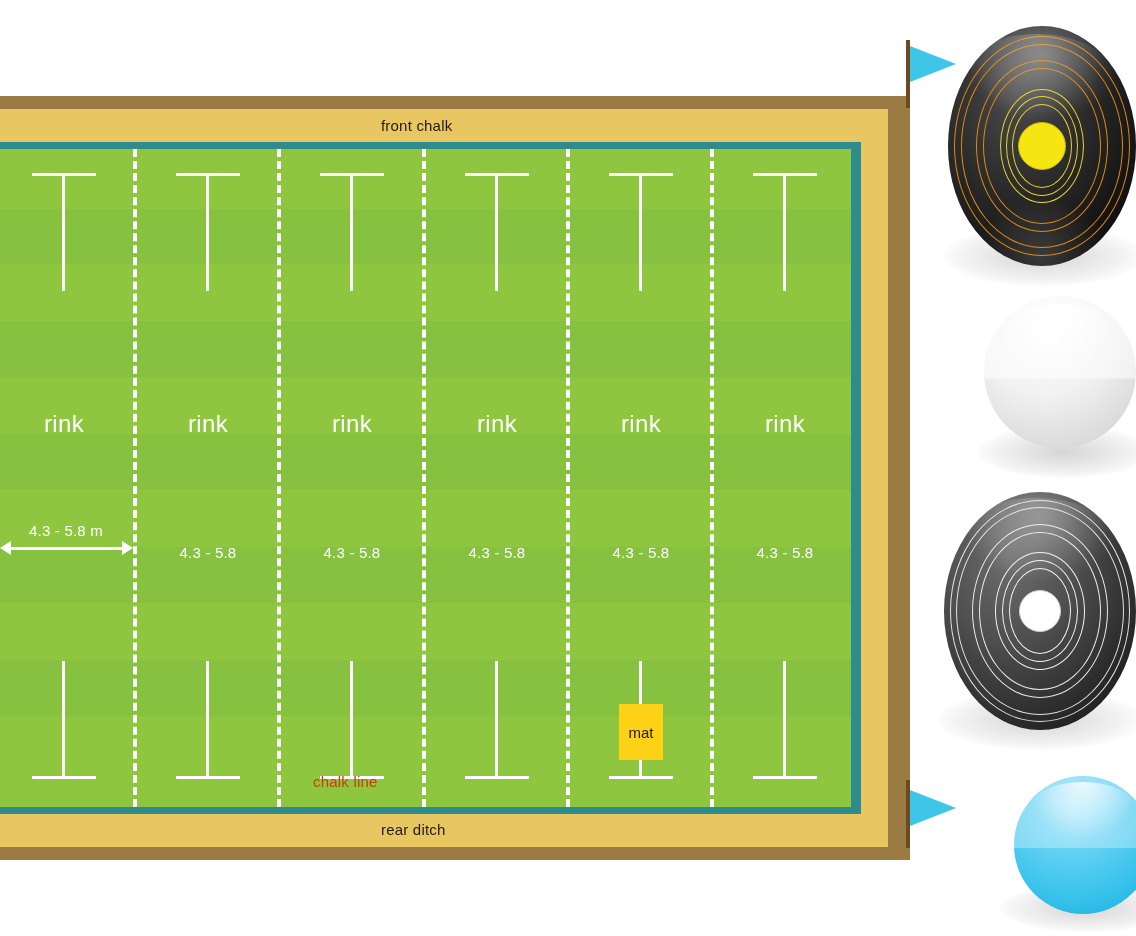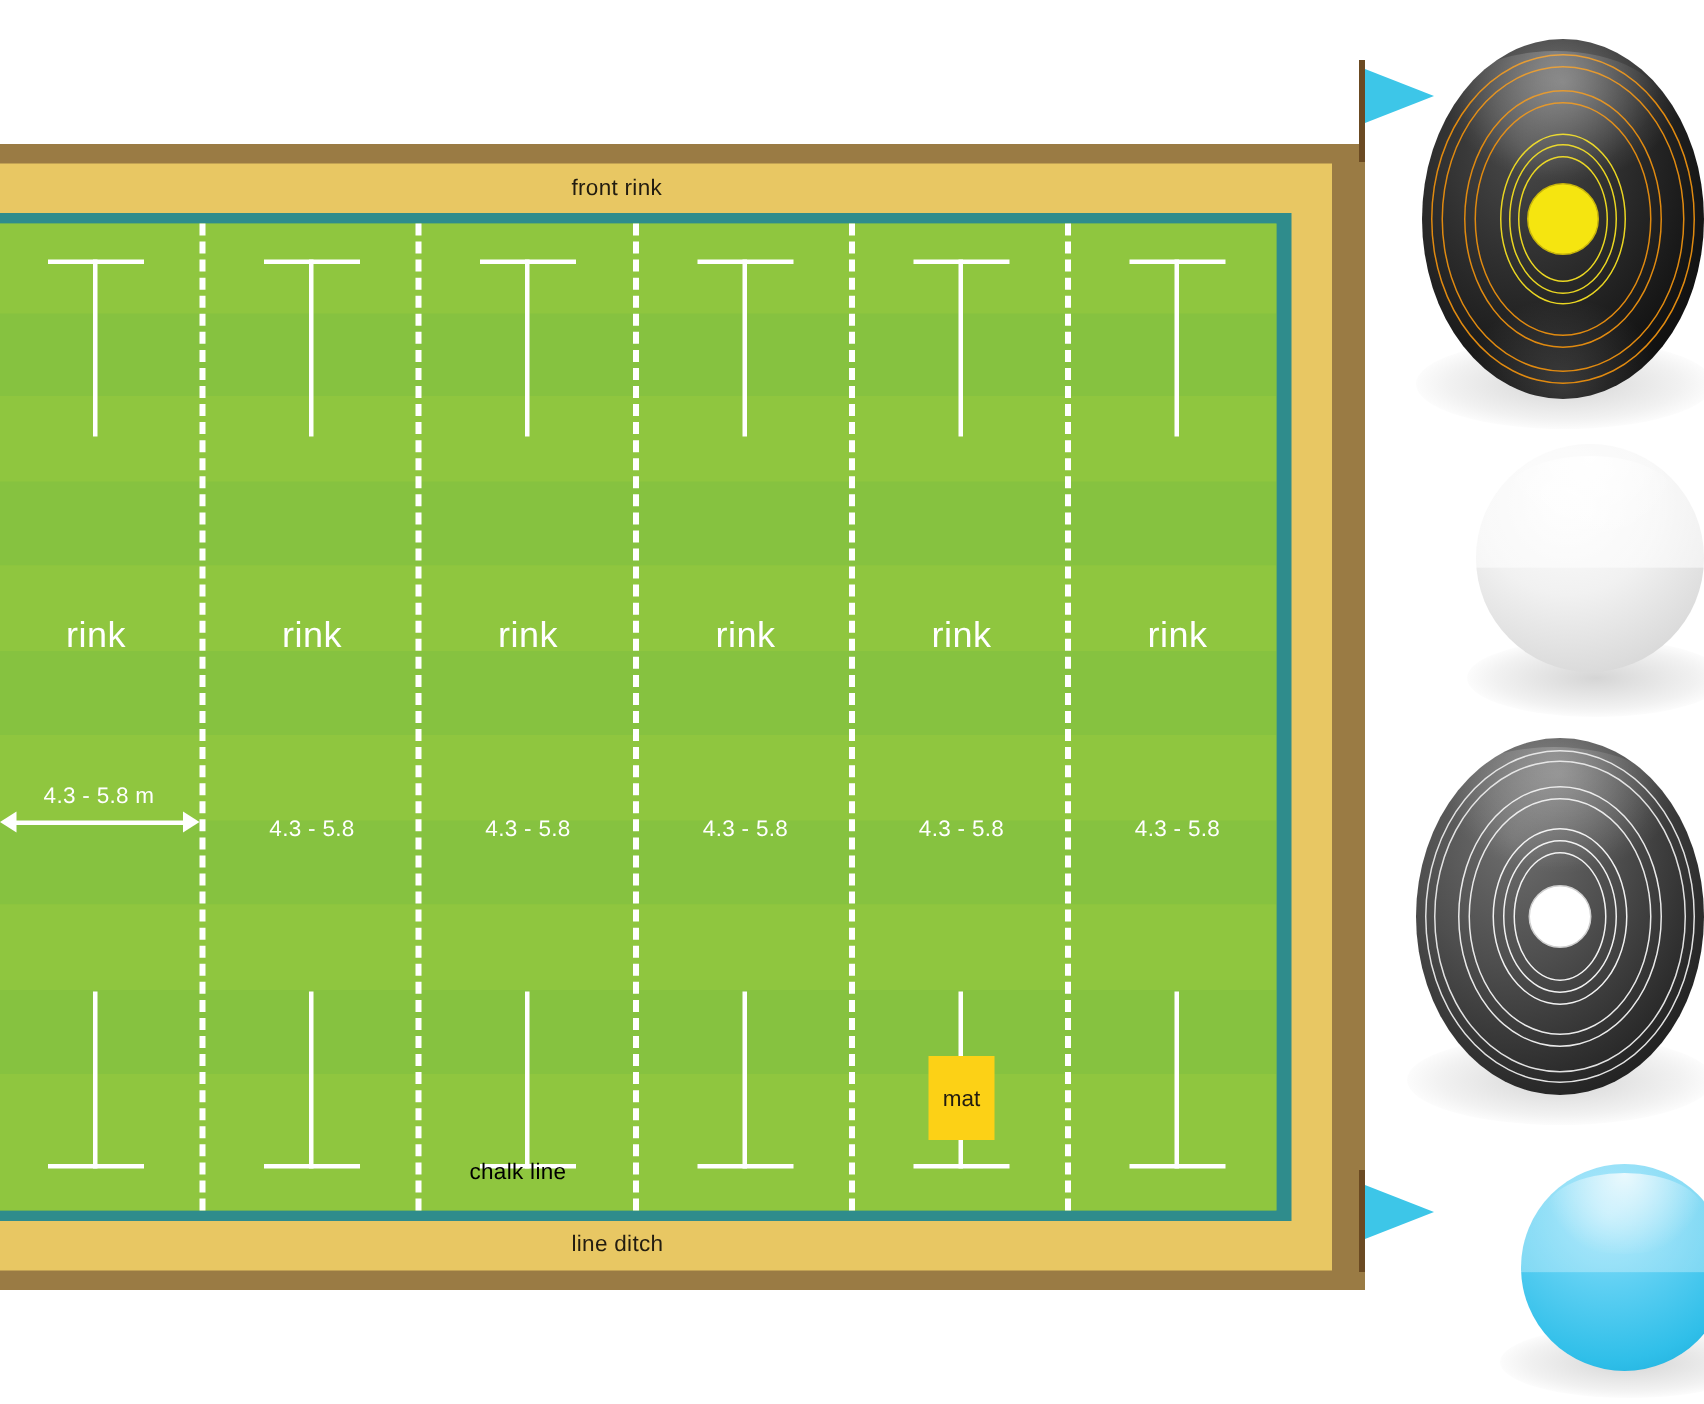--- a/index.html
+++ b/index.html
@@ -158,21 +158,21 @@
     background: #ffffff;
   }
   .tmark.bottom .bar { top: 115px; }
 
   
   .chalk-label {
     position: absolute;
     left: 313px;
     top: 773px;
     font-size: 15px;
-    color: #000000;
+    color: #c2410c;
     letter-spacing: .2px;
   }
 
   
   .mat {
     position: absolute;
     left: 619px;
     top: 704px;
     width: 44px;
     height: 56px;
@@ -244,22 +244,22 @@
     <div class="stripe alt" style="top:172px; height:56px;"></div>
     <div class="stripe" style="top:228px; height:57px;"></div>
     <div class="stripe alt" style="top:285px; height:56px;"></div>
     <div class="stripe" style="top:341px; height:57px;"></div>
     <div class="stripe alt" style="top:398px; height:56px;"></div>
     <div class="stripe" style="top:454px; height:57px;"></div>
     <div class="stripe alt" style="top:511px; height:56px;"></div>
     <div class="stripe" style="top:567px; height:91px;"></div>
   </div>
 
-  <div class="ditch-label front">front rink</div>
-  <div class="ditch-label rear">line ditch</div>
+  <div class="ditch-label front">front chalk</div>
+  <div class="ditch-label rear">rear ditch</div>
 
   <div class="divider" style="left:133px;"></div>
   <div class="divider" style="left:277px;"></div>
   <div class="divider" style="left:422px;"></div>
   <div class="divider" style="left:566px;"></div>
   <div class="divider" style="left:710px;"></div>
 
   <div class="tmark" style="left:64px;  top:173px;">
     <div class="bar"></div>
     <div class="stem"></div>

